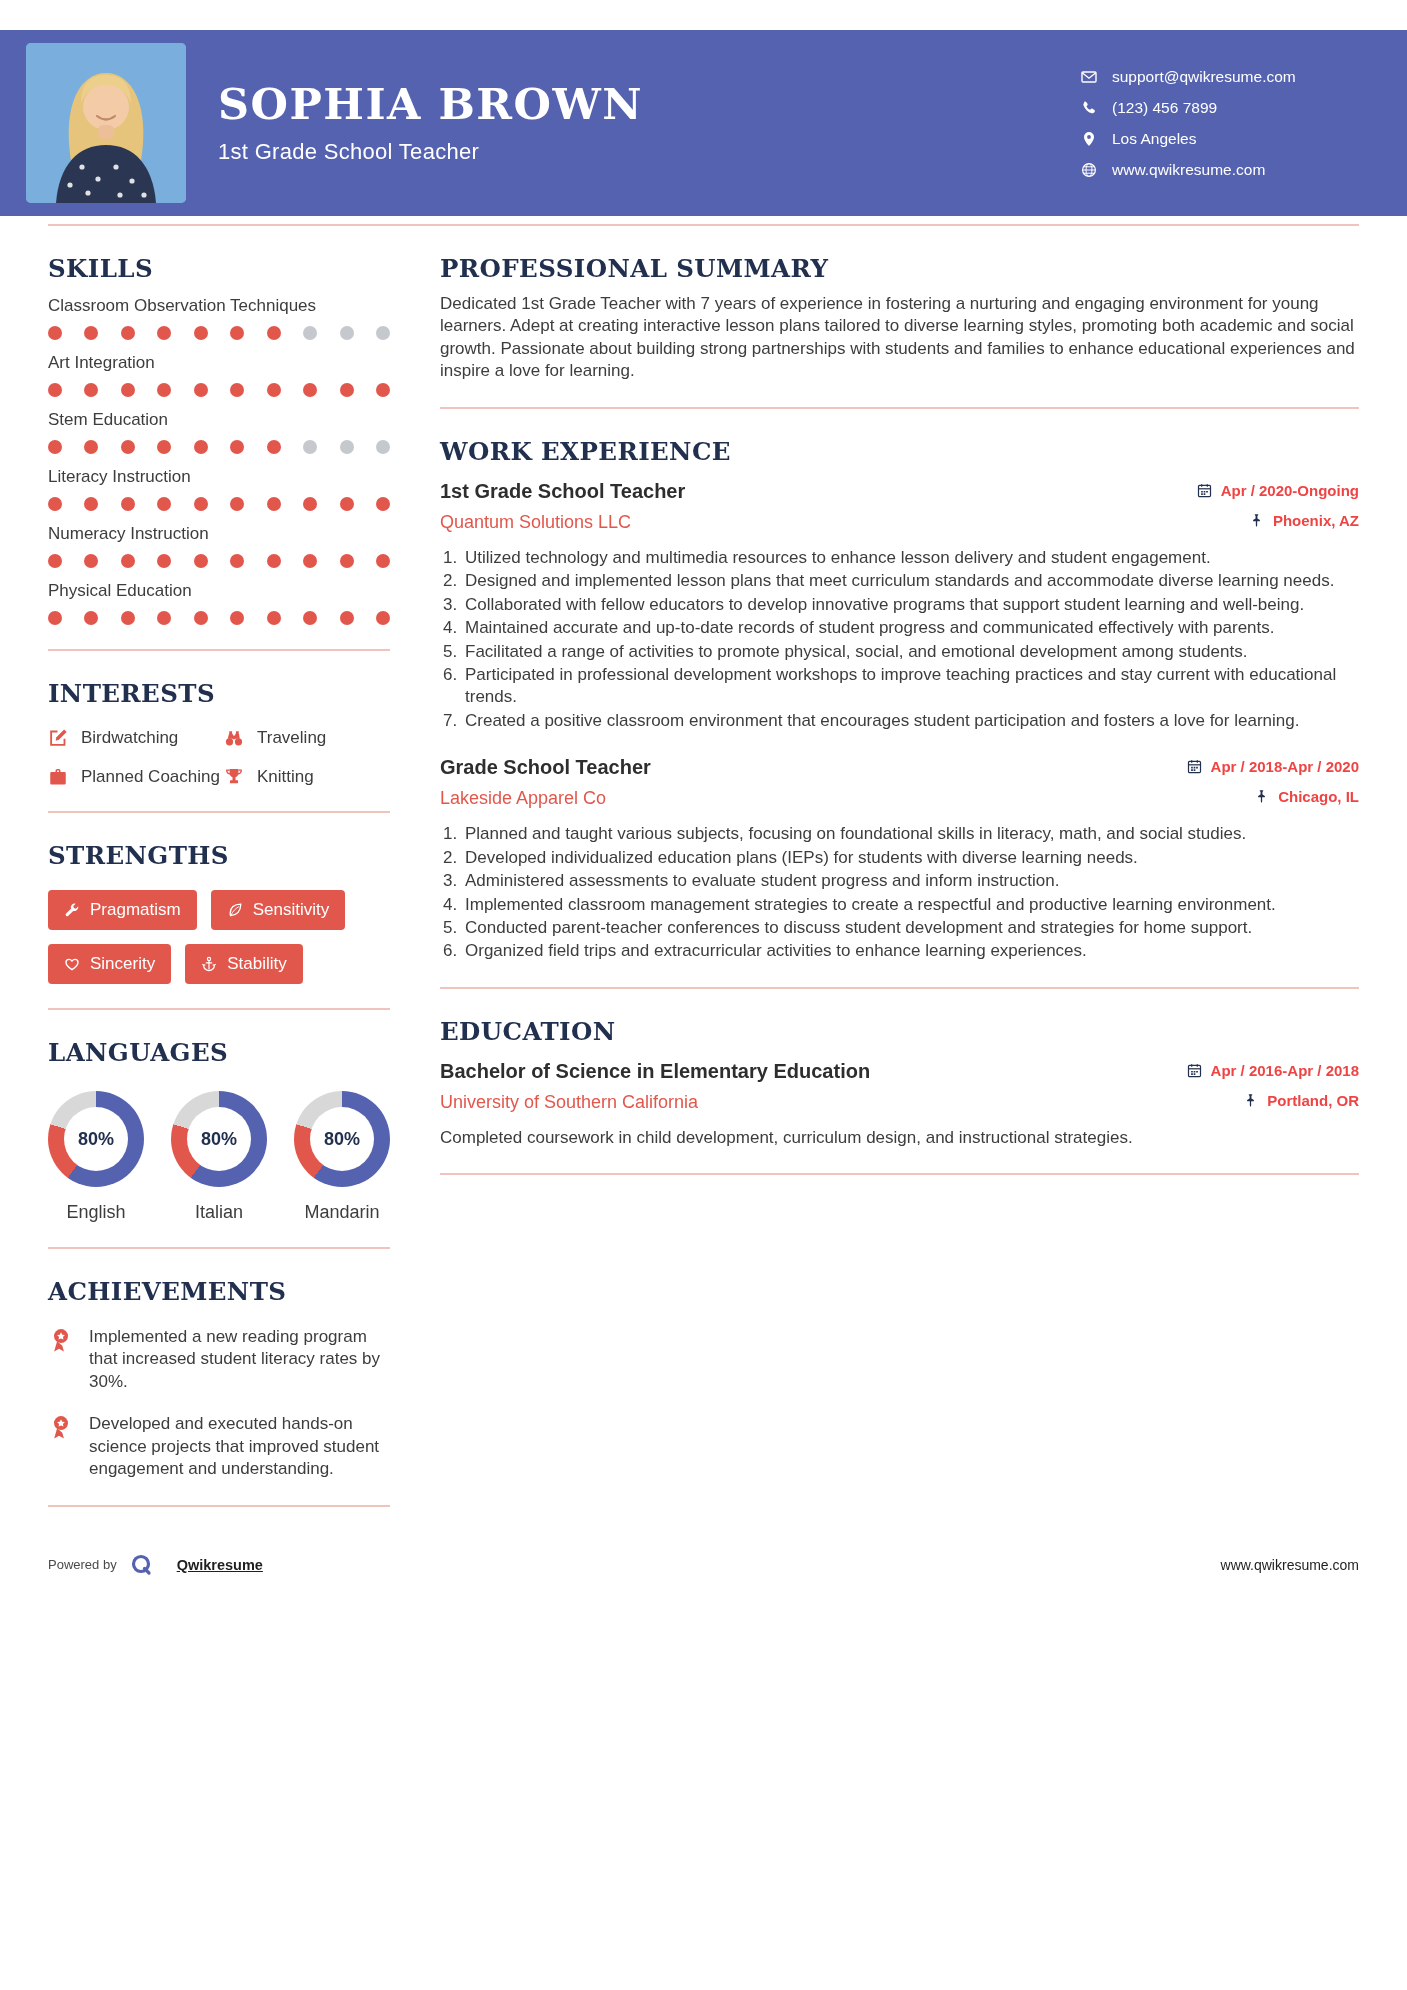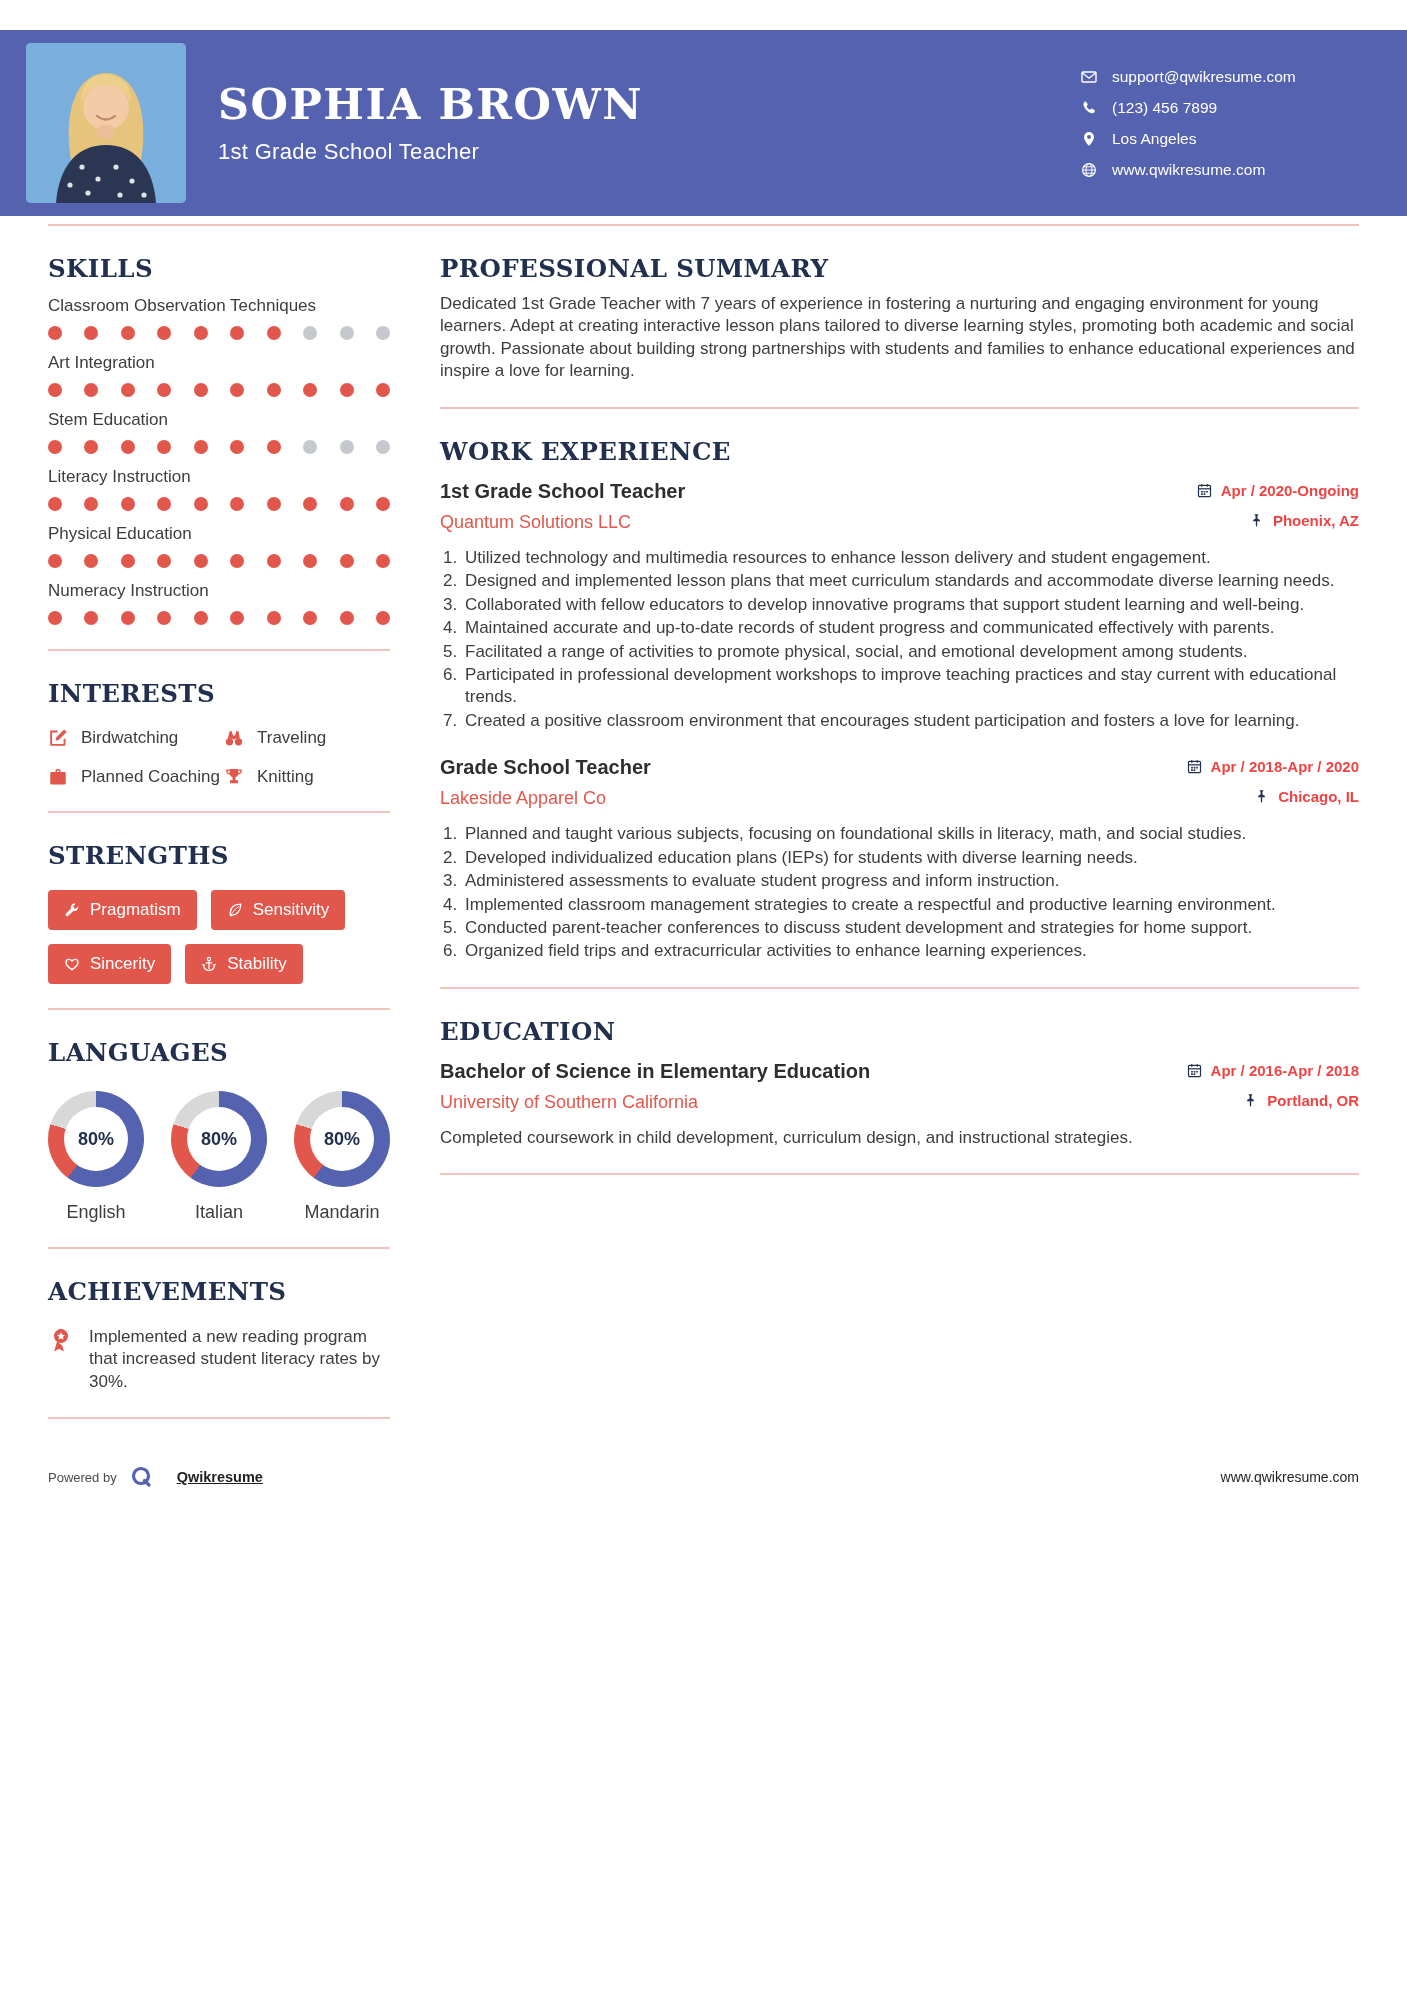--- a/index.html
+++ b/index.html
@@ -208,36 +208,36 @@
               <span class="dot filled"></span>
               <span class="dot filled"></span>
               <span class="dot filled"></span>
               <span class="dot filled"></span>
               <span class="dot filled"></span>
               <span class="dot filled"></span>
               <span class="dot filled"></span>
             </div>
           </div>
           <div class="skill">
+            <div class="skill-name">Numeracy Instruction</div>
+            <div class="dots">
+              <span class="dot filled"></span>
+              <span class="dot filled"></span>
+              <span class="dot filled"></span>
+              <span class="dot filled"></span>
+              <span class="dot filled"></span>
+              <span class="dot filled"></span>
+              <span class="dot filled"></span>
+              <span class="dot filled"></span>
+              <span class="dot filled"></span>
+              <span class="dot filled"></span>
+            </div>
+          </div>
+          <div class="skill">
             <div class="skill-name">Physical Education</div>
-            <div class="dots">
-              <span class="dot filled"></span>
-              <span class="dot filled"></span>
-              <span class="dot filled"></span>
-              <span class="dot filled"></span>
-              <span class="dot filled"></span>
-              <span class="dot filled"></span>
-              <span class="dot filled"></span>
-              <span class="dot filled"></span>
-              <span class="dot filled"></span>
-              <span class="dot filled"></span>
-            </div>
-          </div>
-          <div class="skill">
-            <div class="skill-name">Numeracy Instruction</div>
             <div class="dots">
               <span class="dot filled"></span>
               <span class="dot filled"></span>
               <span class="dot filled"></span>
               <span class="dot filled"></span>
               <span class="dot filled"></span>
               <span class="dot filled"></span>
               <span class="dot filled"></span>
               <span class="dot filled"></span>
               <span class="dot filled"></span>
@@ -367,20 +367,30 @@
 
       <div class="achv">
             <span class="ic">
               <svg viewBox="0 0 16 16">
                 <path d="M5.6 8.8 3.8 15l3-1.6L9.8 15l-1-3.4z" fill="currentColor"></path>
                 <circle cx="8" cy="5.6" r="4.3" fill="currentColor"></circle>
                 <path d="M8 3.2l.75 1.5 1.65.25-1.2 1.15.3 1.65L8 7l-1.5.75.3-1.65-1.2-1.15 1.65-.25z" fill="#fff"></path>
               </svg>
             </span>
             <span>Implemented a new reading program that increased student literacy rates by 30%.</span>
+          </div>
+          <div class="achv">
+            <span class="ic">
+              <svg viewBox="0 0 16 16">
+                <path d="M5.6 8.8 3.8 15l3-1.6L9.8 15l-1-3.4z" fill="currentColor"></path>
+                <circle cx="8" cy="5.6" r="4.3" fill="currentColor"></circle>
+                <path d="M8 3.2l.75 1.5 1.65.25-1.2 1.15.3 1.65L8 7l-1.5.75.3-1.65-1.2-1.15 1.65-.25z" fill="#fff"></path>
+              </svg>
+            </span>
+            <span>Developed and executed hands-on science projects that improved student engagement and understanding.</span>
           </div>
         </div>
       <div class="divider"></div>
     </aside>
 
     <main class="right">
       <h2 class="sec">PROFESSIONAL SUMMARY</h2>
       <p class="summary">Dedicated 1st Grade Teacher with 7 years of experience in fostering a nurturing and engaging environment for young learners. Adept at creating interactive lesson plans tailored to diverse learning styles, promoting both academic and social growth. Passionate about building strong partnerships with students and families to enhance educational experiences and inspire a love for learning.</p>
       <div class="divider"></div>
 

